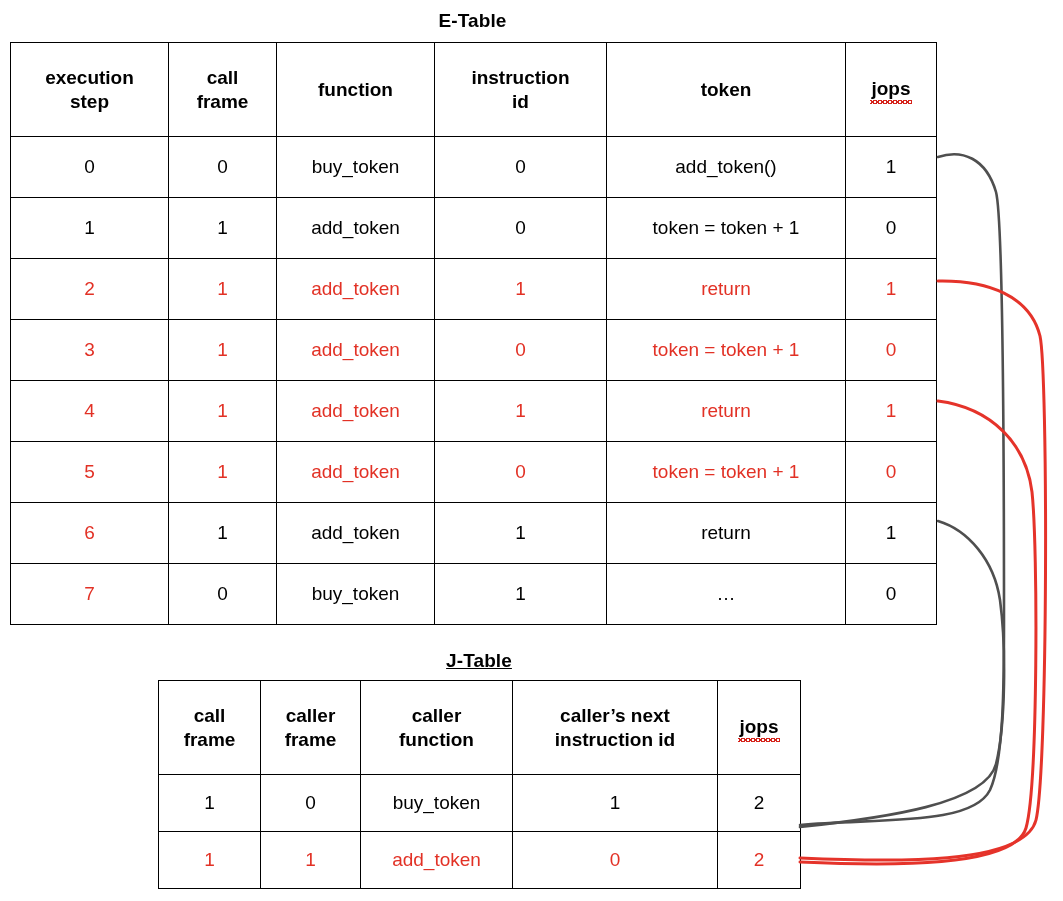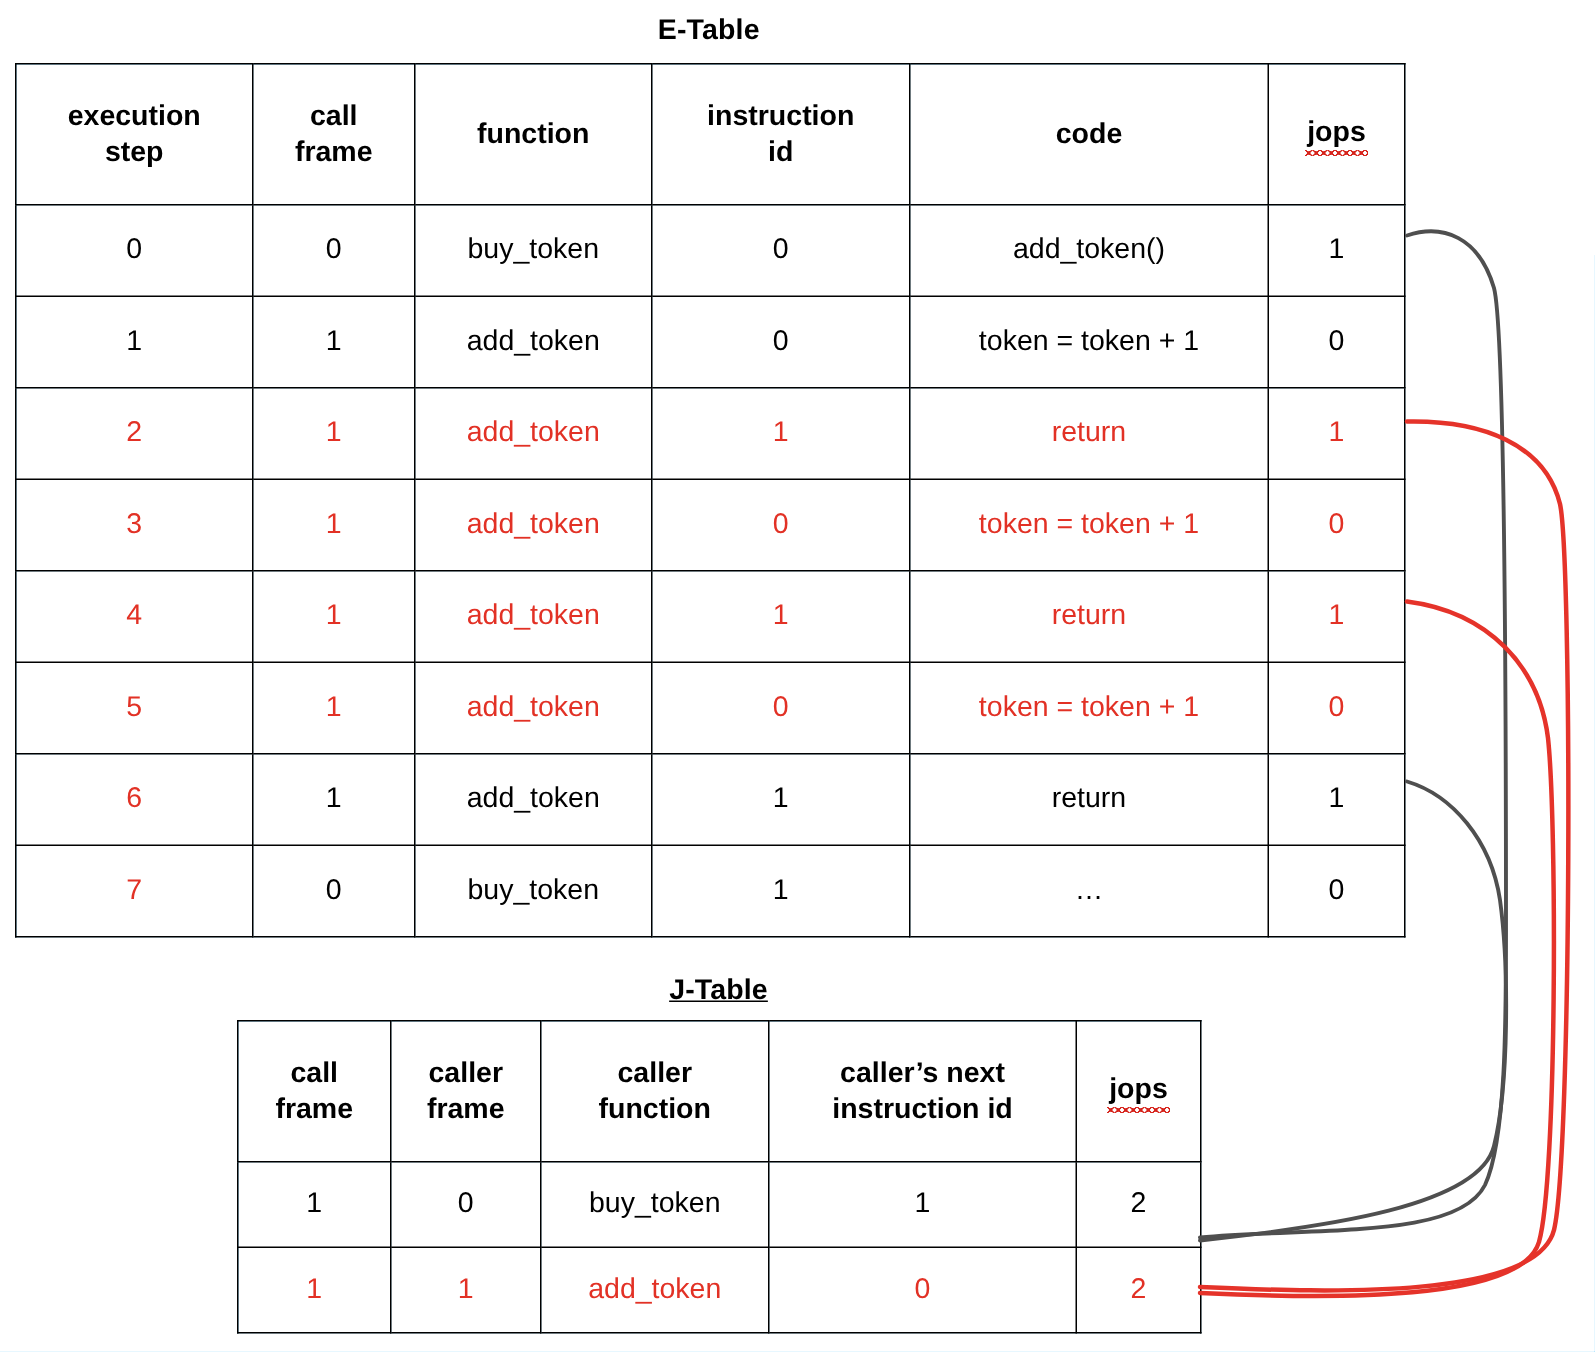--- a/index.html
+++ b/index.html
@@ -124,21 +124,21 @@
       <col style="width:172px">
         <col style="width:239px">
         <col style="width:91px">
     </colgroup>
     <thead>
       <tr>
         <th>execution<br>step</th>
         <th>call<br>frame</th>
         <th>function</th>
         <th>instruction<br>id</th>
-        <th>code</th>
+        <th>token</th>
         <th><span class="squiggle">jops</span></th>
       </tr>
     </thead>
     <tbody id="etable-body">
         <tr>
           <td>0</td>
           <td>0</td>
           <td>buy_token</td>
           <td>0</td>
           <td>add_token()</td>

